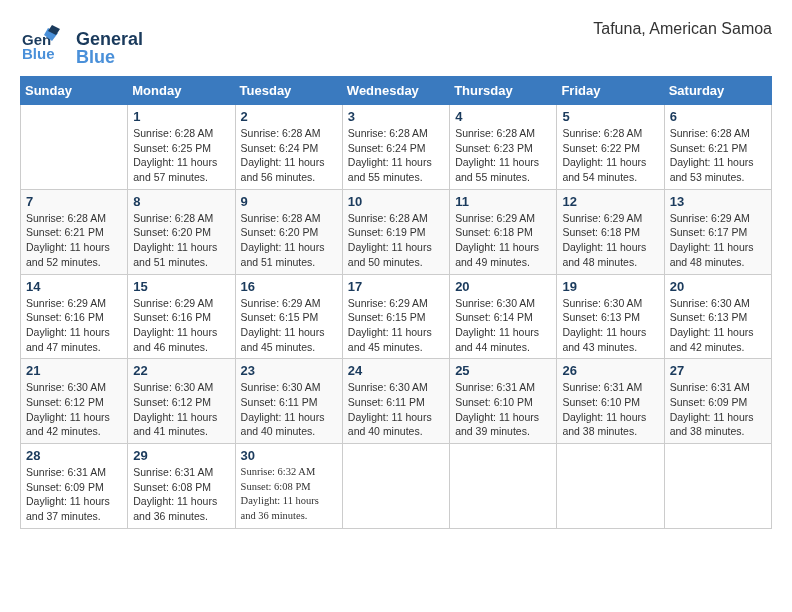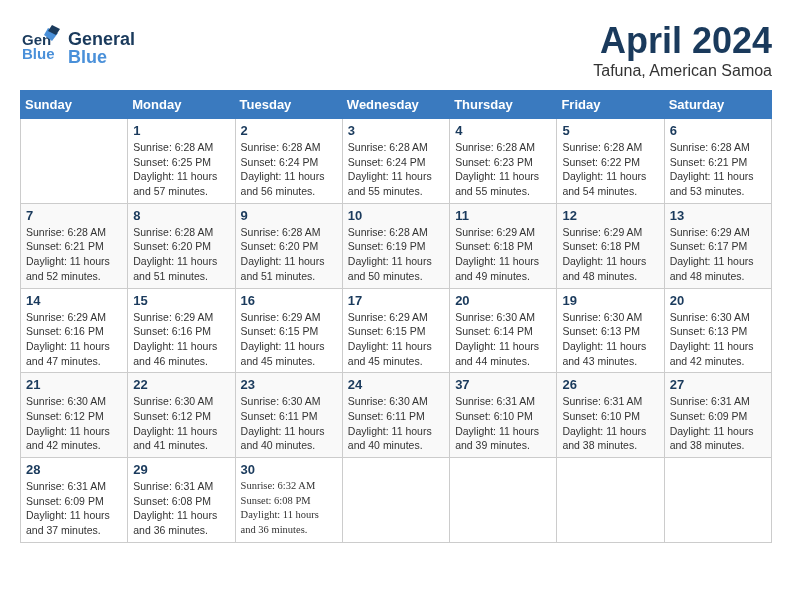--- a/index.html
+++ b/index.html
@@ -62,21 +62,21 @@
       margin-bottom: 2px;
     }
     .day-info {
       color: #333;
       font-size: 10.5px;
       line-height: 1.4;
     }
     .logo-container {
       display: flex;
       align-items: center;
-      gap: 8px;
+      gap: 16px;
     }
     .logo-icon {
       width: 40px;
       height: 40px;
     }
     .logo-words {
       display: flex;
       flex-direction: column;
     }
     .logo-general {
@@ -106,21 +106,20 @@
       <text x="2" y="36" font-size="15" font-weight="bold" fill="#4a90d9">Blue</text>
       <polygon points="28,5 38,10 32,18 24,12" fill="#4a90d9"></polygon>
       <polygon points="32,2 40,6 36,12 28,8" fill="#1a3a5c"></polygon>
     </svg>
     <div class="logo-words">
       <span class="logo-general">General</span>
       <span class="logo-blue">Blue</span>
     </div>
   </div>
   <div class="title-block">
-    <div class="month-title">April 2024</div>
     <div class="location-title">Tafuna, American Samoa</div>
   </div>
 </div>
 
 <table>
   <thead>
     <tr>
     <th>Sunday</th>
         <th>Monday</th>
         <th>Tuesday</th>
@@ -301,21 +300,21 @@
 and 40 minutes.</div>
         </td>
         <td>
           <span class="day-number">24</span>
           <div class="day-info" style="white-space: pre-line;">Sunrise: 6:30 AM
 Sunset: 6:11 PM
 Daylight: 11 hours
 and 40 minutes.</div>
         </td>
         <td>
-          <span class="day-number">37</span>
+          <span class="day-number">25</span>
           <div class="day-info" style="white-space: pre-line;">Sunrise: 6:31 AM
 Sunset: 6:10 PM
 Daylight: 11 hours
 and 39 minutes.</div>
         </td>
         <td>
           <span class="day-number">26</span>
           <div class="day-info" style="white-space: pre-line;">Sunrise: 6:31 AM
 Sunset: 6:10 PM
 Daylight: 11 hours

